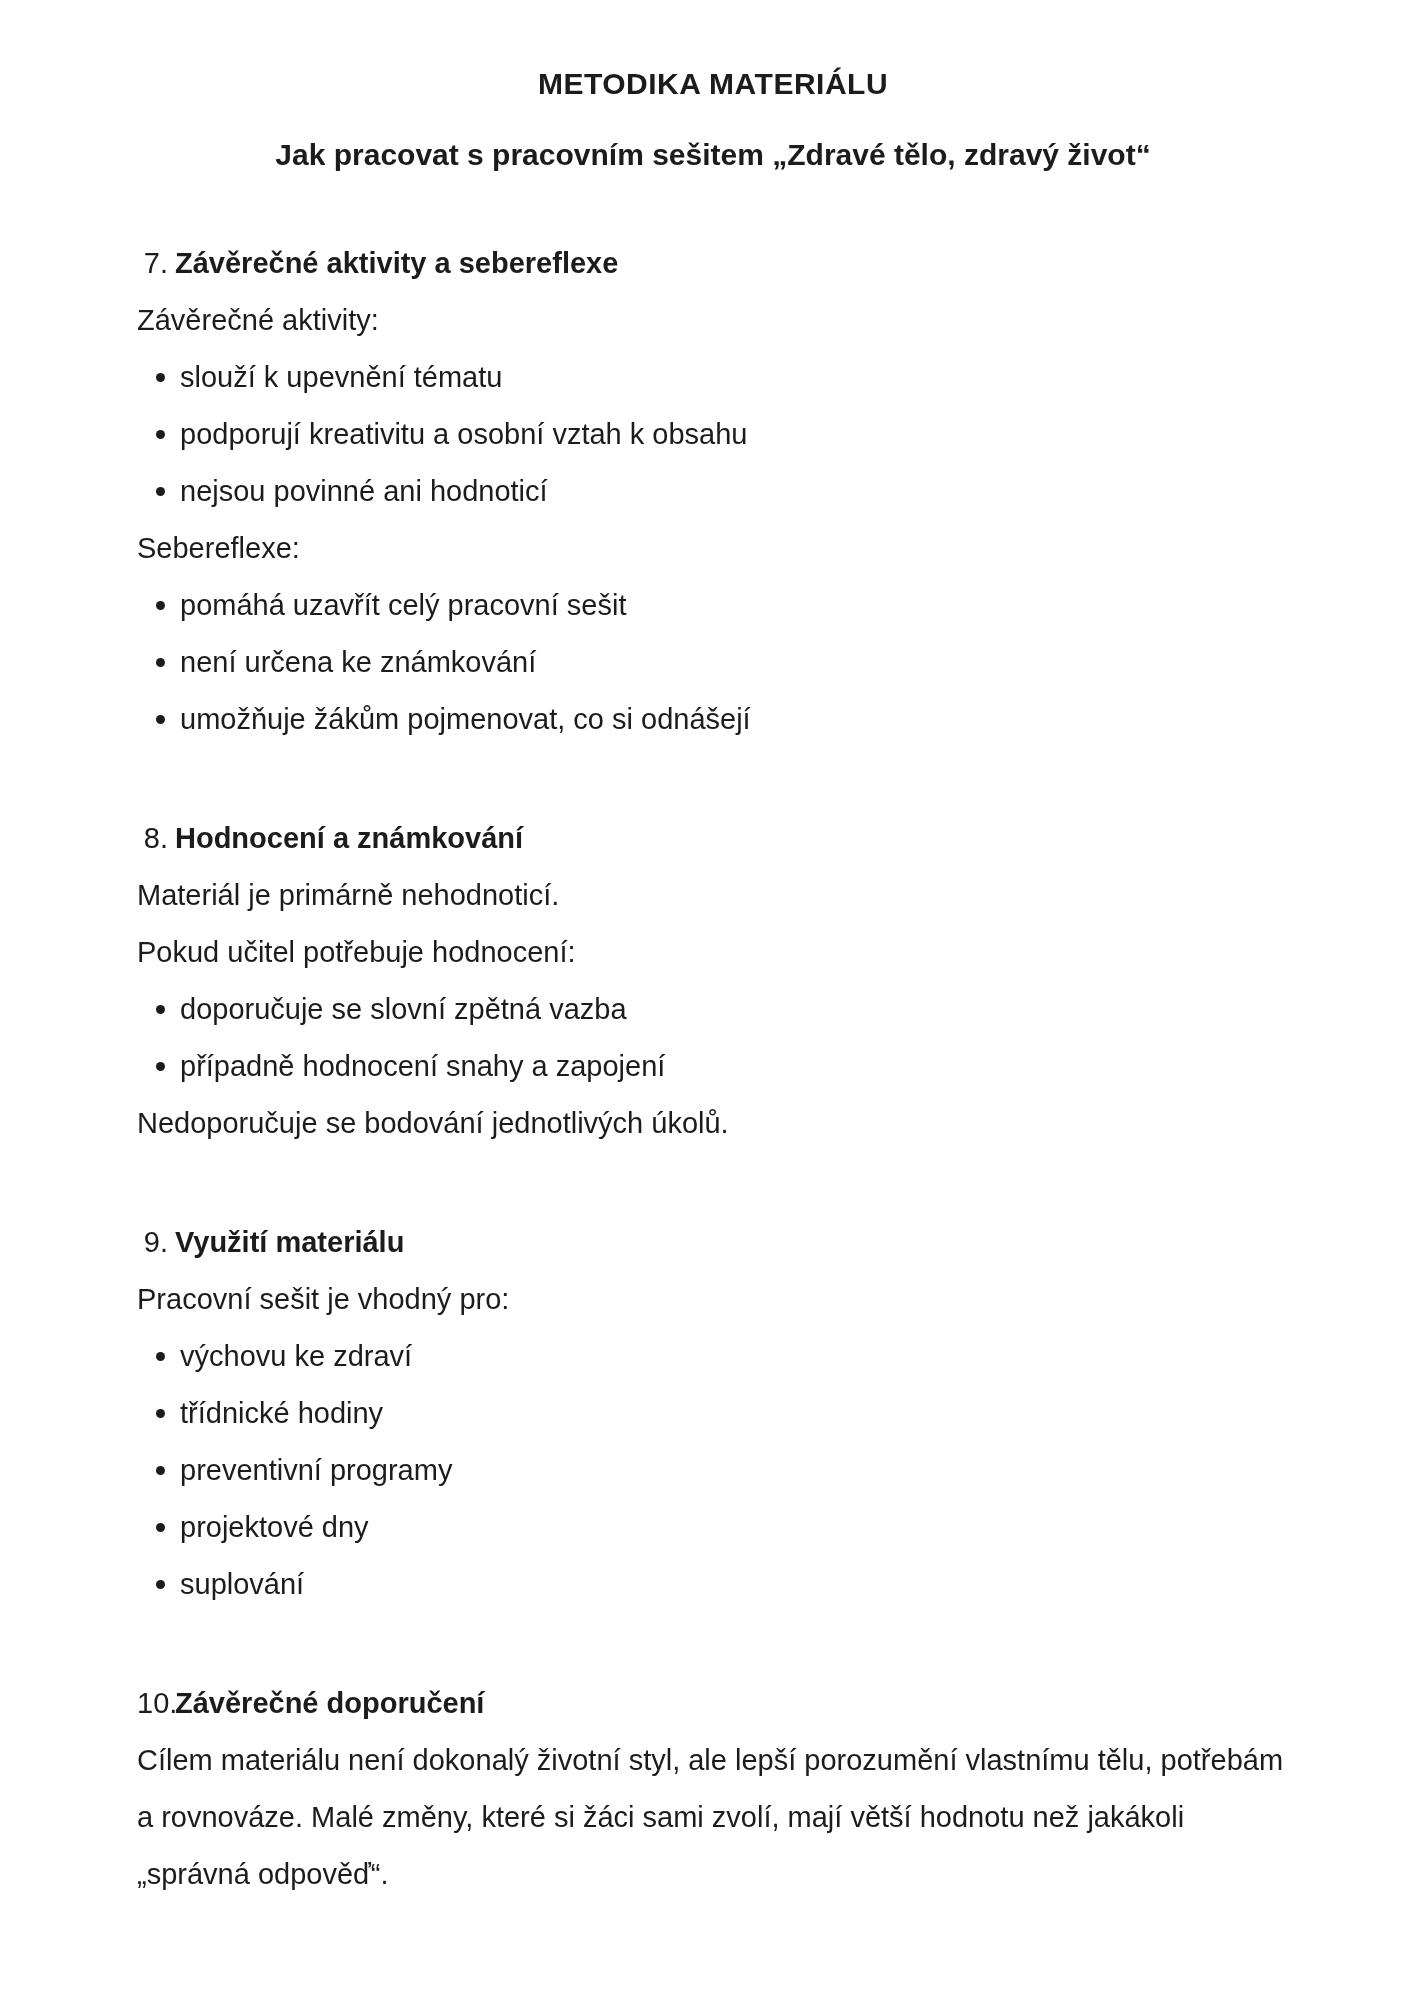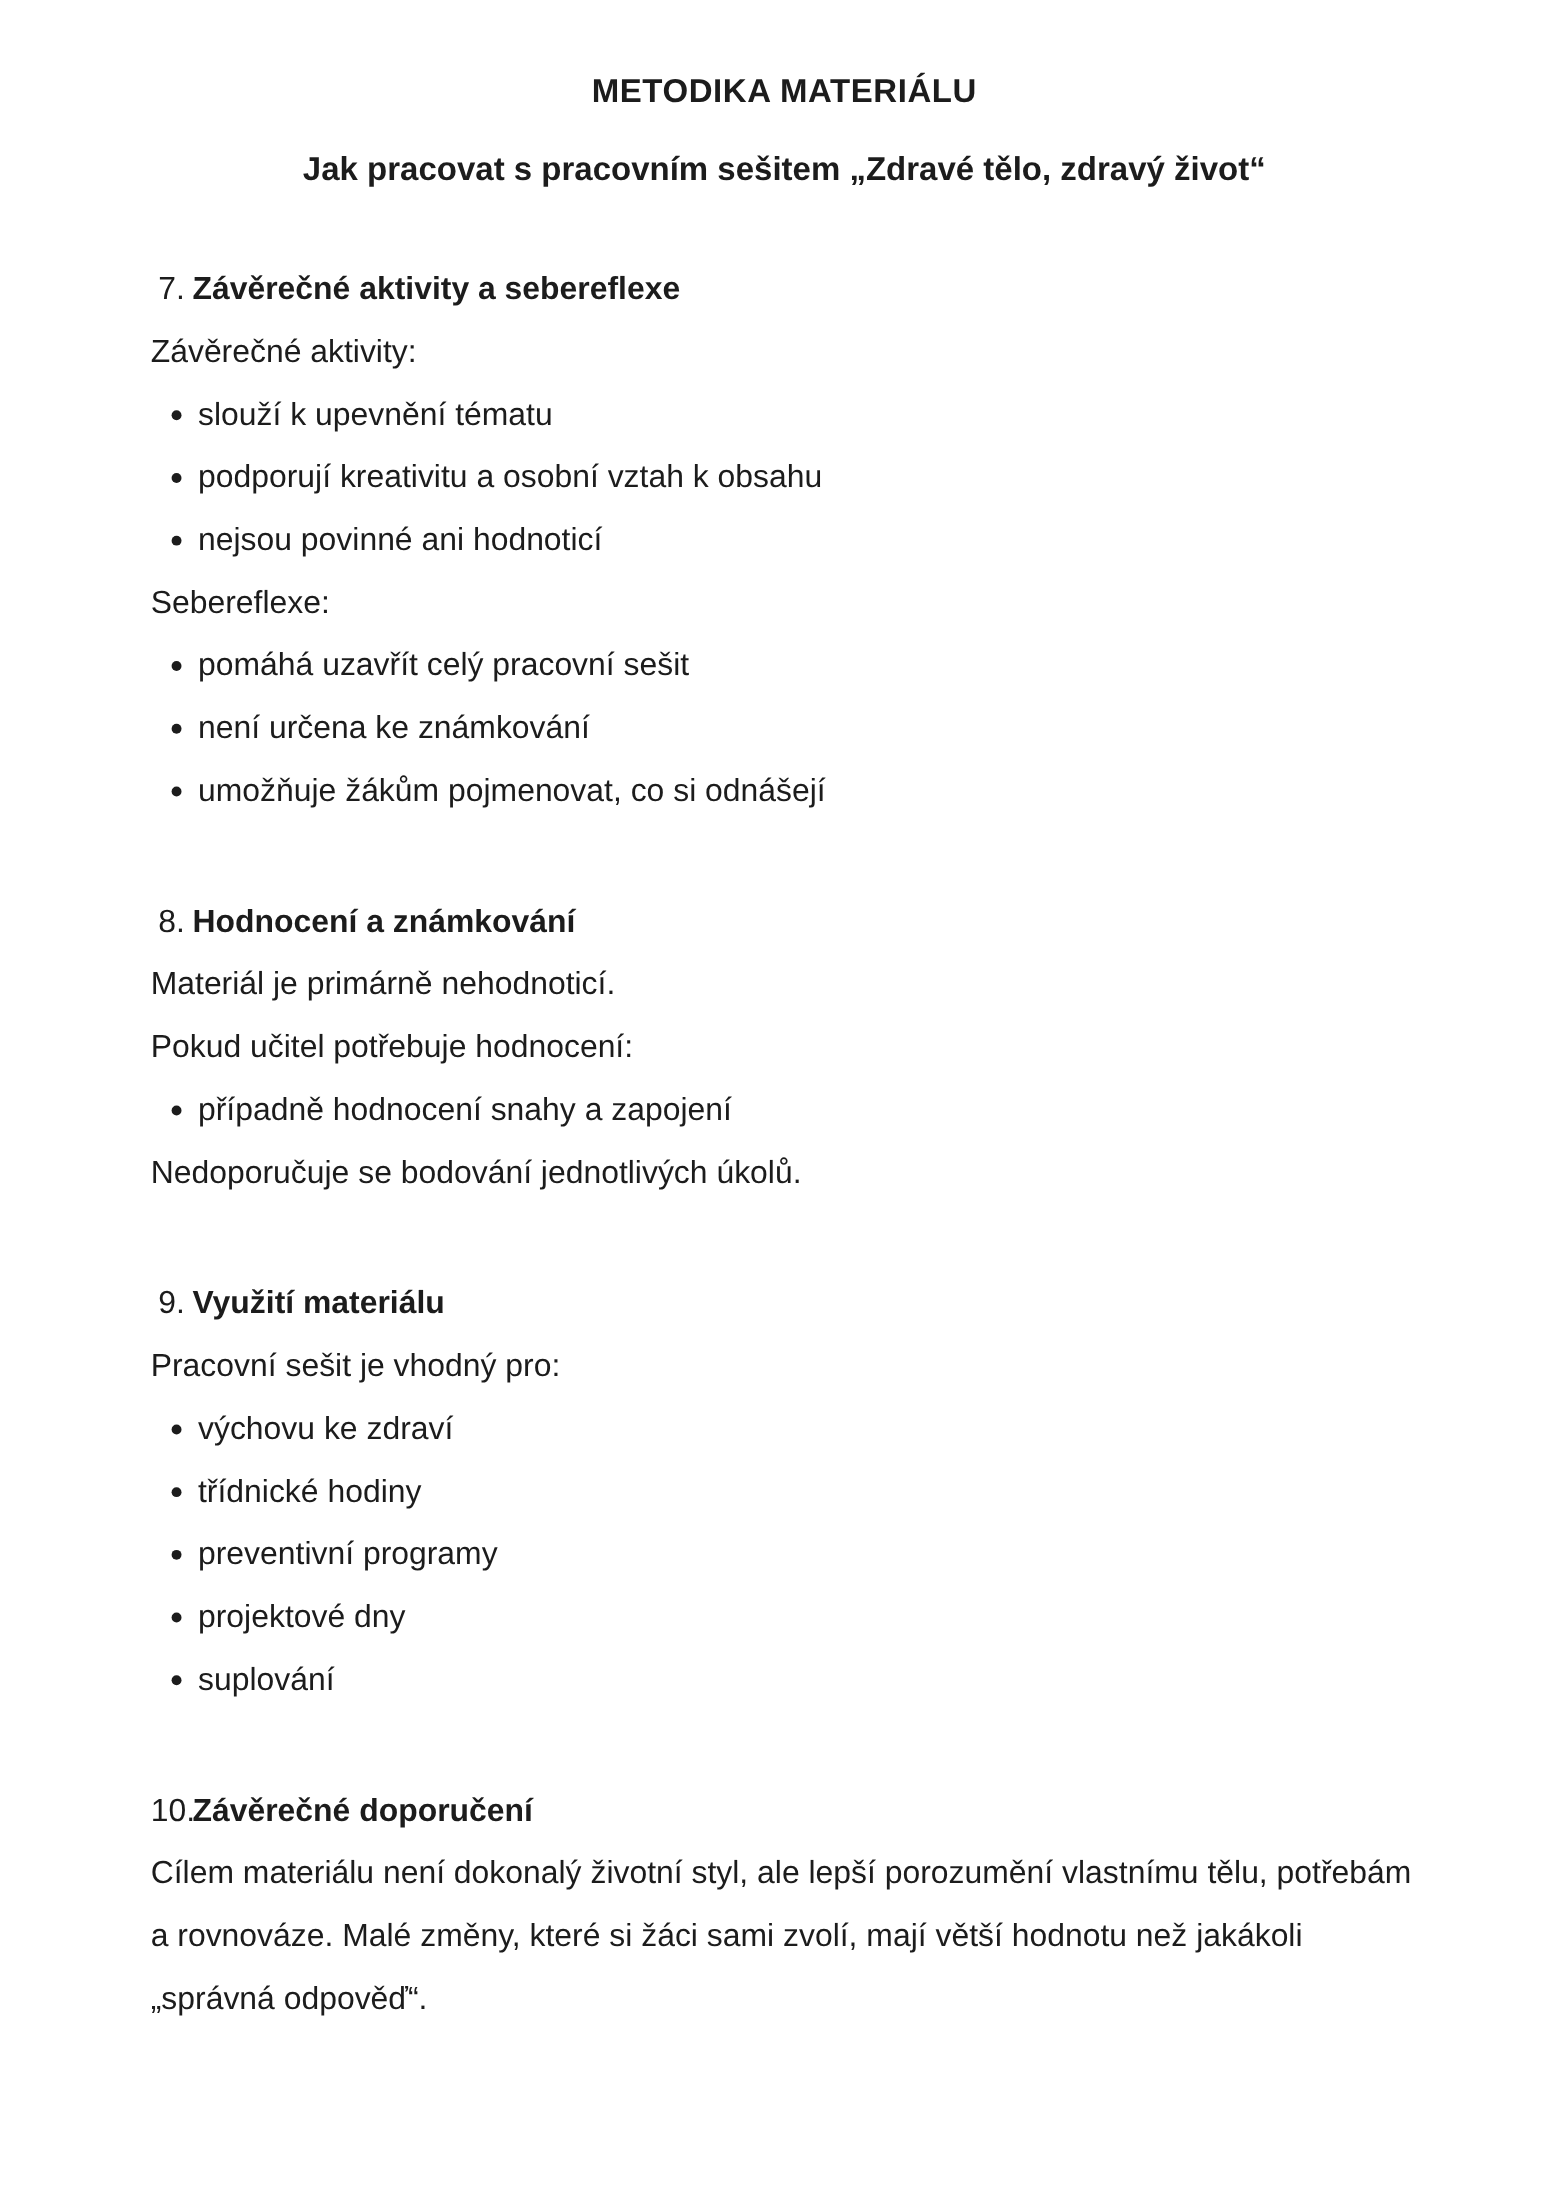--- a/index.html
+++ b/index.html
@@ -86,20 +86,21 @@
     </ul>
   </div>
 
   <div class="section">
     <div class="sec-heading">
       <span class="sec-num">8.</span><span class="sec-title">Hodnocení a známkování</span>
     </div>
     <p>Materiál je primárně nehodnoticí.</p>
     <p>Pokud učitel potřebuje hodnocení:</p>
     <ul>
+      <li><span class="dot"></span><span>doporučuje se slovní zpětná vazba</span></li>
       <li><span class="dot"></span><span>případně hodnocení snahy a zapojení</span></li>
     </ul>
     <p>Nedoporučuje se bodování jednotlivých úkolů.</p>
   </div>
 
   <div class="section">
     <div class="sec-heading">
       <span class="sec-num">9.</span><span class="sec-title">Využití materiálu</span>
     </div>
     <p>Pracovní sešit je vhodný pro:</p>

